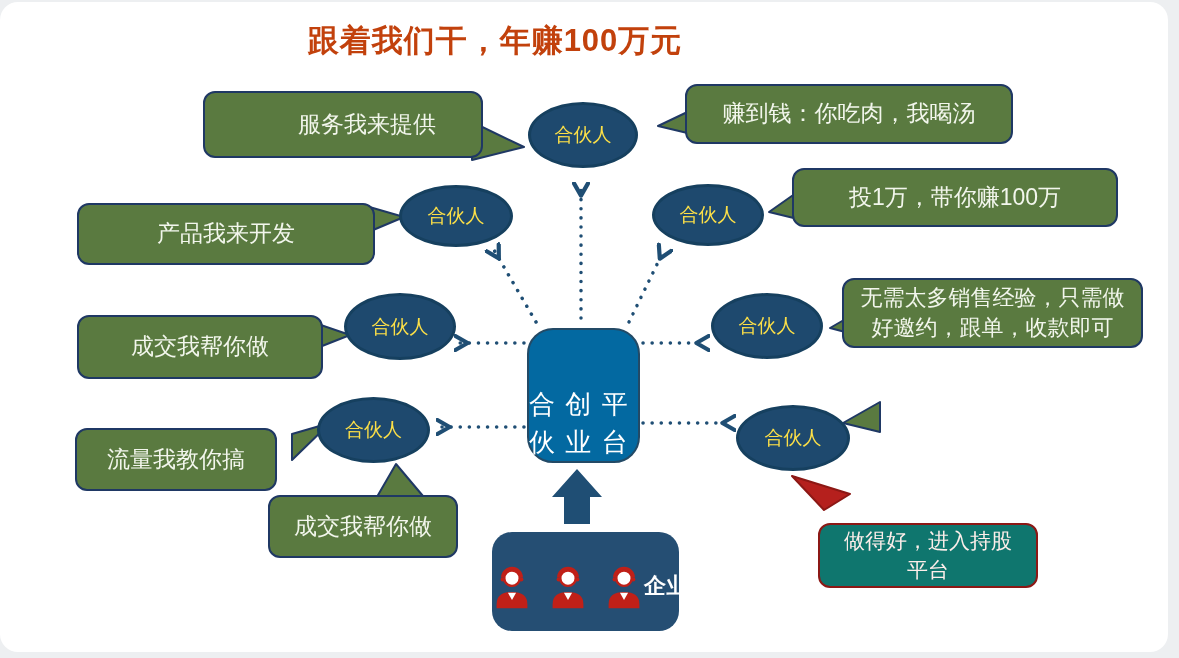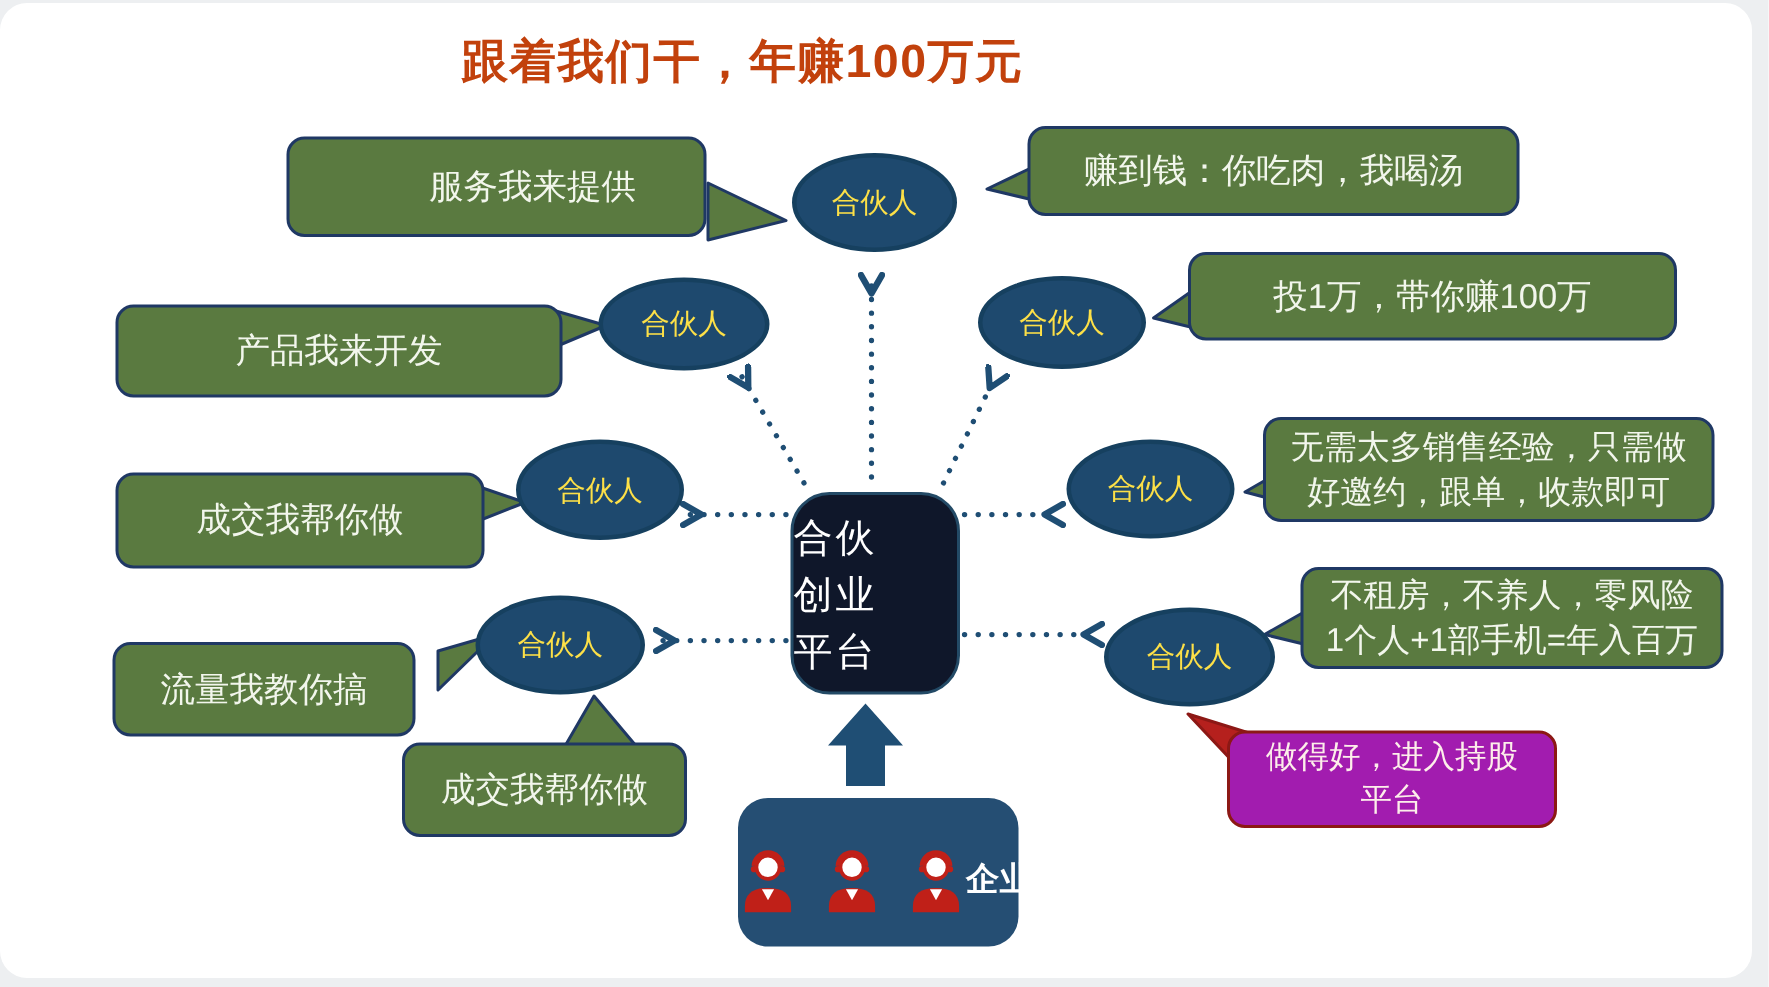--- a/index.html
+++ b/index.html
@@ -19,22 +19,22 @@
     text-align:center;font-size:31px;font-weight:bold;color:#c2410c;
     letter-spacing:1px;white-space:nowrap;
   }
   .bubble{
     position:absolute;box-sizing:border-box;
     background:#5a7a40;border:2px solid #1f3864;border-radius:12px;
     color:#f2f6ec;font-size:23px;
     display:flex;align-items:center;justify-content:center;text-align:center;
     white-space:pre-line;line-height:1.35;
   }
-  .bubble.red{background:#a21caf;border-color:#8c1815;color:#fdeeea;}
-  .b-serve  {left:191px;top:91px; width:280px;height:67px;padding-left:48px;}
+  .bubble.red{background:#0f766e;border-color:#8c1815;color:#fdeeea;margin-top:36px;}
+  .b-serve  {left:203px;top:91px; width:280px;height:67px;padding-left:48px;}
   .b-earn   {left:685px;top:84px; width:328px;height:60px;}
   .b-system {left:77px; top:203px;width:298px;height:62px;}
   .b-invest {left:792px;top:168px;width:326px;height:59px;}
   .b-deal   {left:77px; top:315px;width:246px;height:64px;}
   .b-sales  {left:842px;top:278px;width:301px;height:70px;font-size:22px;}
   .b-traffic{left:75px; top:428px;width:202px;height:63px;}
   .b-product{left:268px;top:495px;width:190px;height:63px;}
   .b-norent {left:867px;top:378px;width:282px;height:68px;font-size:22px;}
   .b-equity {left:818px;top:487px;width:220px;height:65px;font-size:21px;}
   .partner{
@@ -45,23 +45,23 @@
   }
   .p1{left:528px;top:102px;width:110px;height:66px;}
   .p2{left:399px;top:185px;width:114px;height:62px;}
   .p3{left:652px;top:184px;width:112px;height:62px;}
   .p4{left:344px;top:293px;width:112px;height:67px;}
   .p5{left:711px;top:293px;width:112px;height:66px;}
   .p6{left:317px;top:397px;width:113px;height:66px;}
   .p7{left:736px;top:405px;width:114px;height:66px;}
   .center-box{
     position:absolute;left:527px;top:328px;width:113px;height:135px;
-    box-sizing:border-box;background:#0f172a;border:2px solid #234a66;
+    box-sizing:border-box;background:#0369a1;border:2px solid #234a66;
     border-radius:26px;color:#ffffff;font-size:26px;line-height:38px;
-    display:flex;flex-direction:column;align-items:flex-start;justify-content:center;
+    display:flex;flex-direction:row;align-items:flex-end;justify-content:center;
     letter-spacing:2px;
   }
   .source-box{
     position:absolute;left:492px;top:532px;width:187px;height:99px;
     box-sizing:border-box;background:#254e73;border-radius:20px;
     display:flex;align-items:center;justify-content:flex-start;
     padding-top:7px;
   }
   .persons{display:flex;gap:16px;align-items:flex-end;}
   .source-label{
@@ -112,22 +112,20 @@
 
   <div class="bubble b-serve"><span>服务我来提供</span></div>
   <div class="bubble b-earn"><span>赚到钱：你吃肉，我喝汤</span></div>
   <div class="bubble b-system"><span>产品我来开发</span></div>
   <div class="bubble b-invest"><span>投1万，带你赚100万</span></div>
   <div class="bubble b-deal"><span>成交我帮你做</span></div>
   <div class="bubble b-sales"><span>无需太多销售经验，只需做
 好邀约，跟单，收款即可</span></div>
   <div class="bubble b-traffic"><span>流量我教你搞</span></div>
   <div class="bubble b-product"><span>成交我帮你做</span></div>
-  <div class="bubble b-norent"><span>不租房，不养人，零风险
-1个人+1部手机=年入百万</span></div>
   <div class="bubble red b-equity"><span>做得好，进入持股
 平台</span></div>
 
   <div class="partner p1">
       <span>合伙人</span>
     </div>
   <div class="partner p2">
       <span>合伙人</span>
     </div>
   <div class="partner p3">

